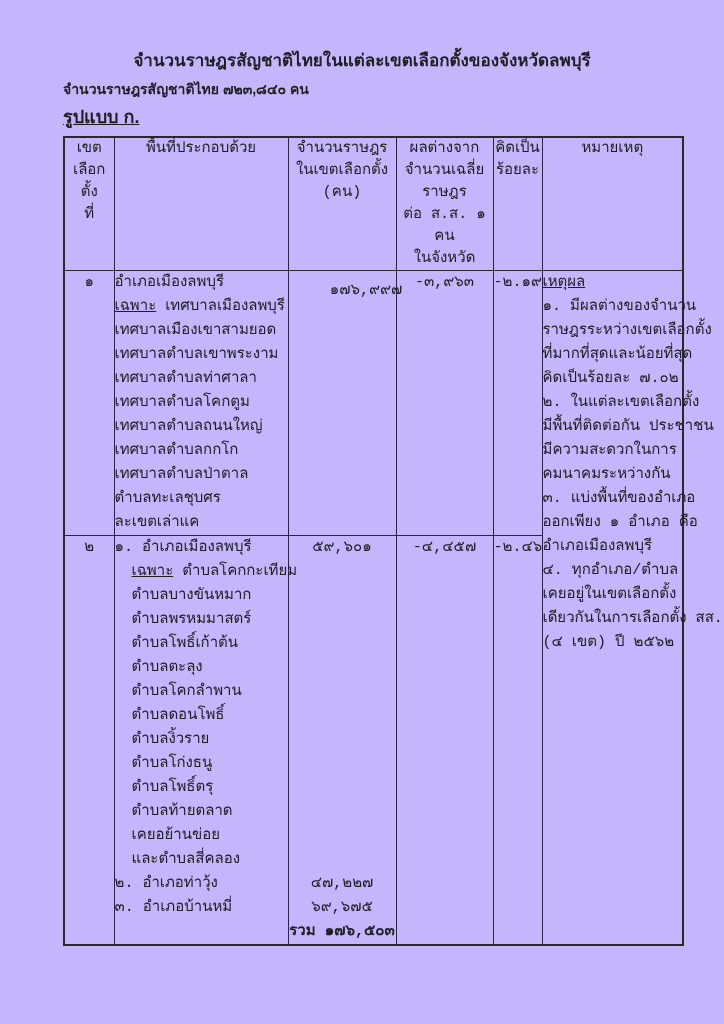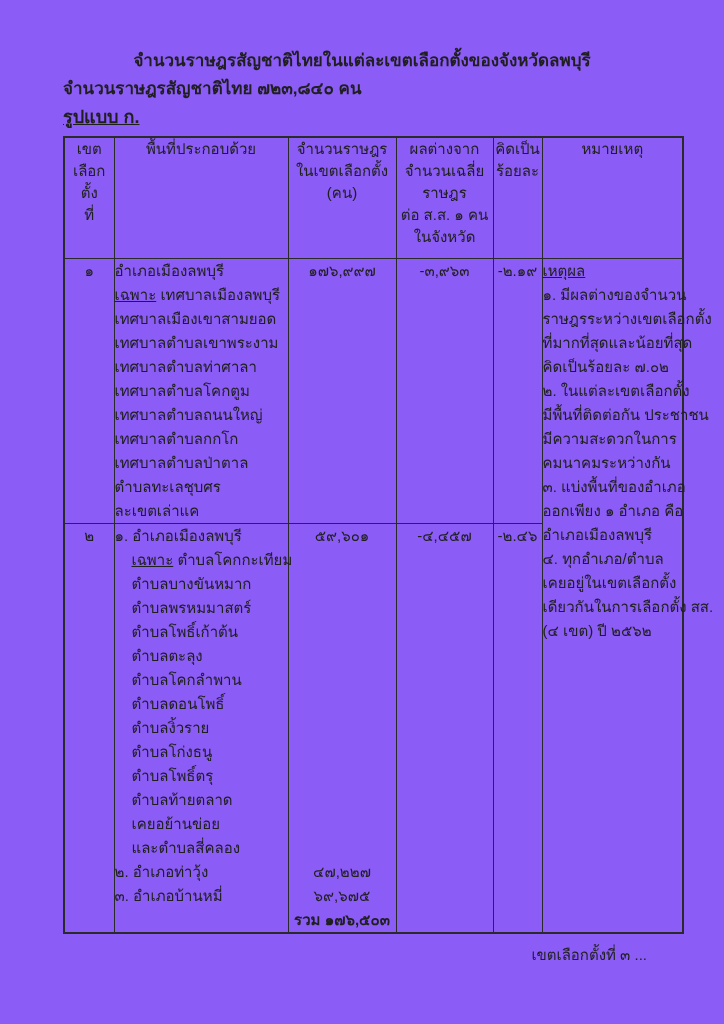--- a/index.html
+++ b/index.html
@@ -5,37 +5,37 @@
   html, body {
     margin: 0;
     padding: 0;
     background: #e8e8e8;
   }
   .page {
     position: relative;
     width: 724px;
     height: 1024px;
     margin: 0 auto;
-    background: #8b5cf6;
+    background: #c4b5fd;
     color: #1f1f1f;
     font-family: "Liberation Sans", "DejaVu Sans", sans-serif;
     font-size: 15px;
     overflow: hidden;
   }
   .doc-title {
     padding-top: 50px;
     text-align: center;
     font-weight: bold;
     font-size: 17px;
     line-height: 22px;
   }
   .doc-sub {
     margin: 6px 42px 0 63px;
     font-weight: bold;
-    font-size: 17px;
+    font-size: 14px;
     line-height: 22px;
   }
   .form-label {
     display: inline-block;
     margin: 6px 0 0 63px;
     font-weight: bold;
     font-size: 18px;
     line-height: 22px;
     text-decoration: underline;
   }
@@ -45,20 +45,21 @@
     width: 619px;
     margin: 8px 0 0 63px;
     border: 2px solid #2a2a2a;
   }
   table.main th, table.main td {
     border: 1.5px solid #2a2a2a;
     vertical-align: top;
     padding: 0;
     font-weight: normal;
     font-size: 15px;
+    font-family: Liberation Mono, monospace;
   }
   thead th {
     height: 120px;
     vertical-align: middle;
     text-align: center;
     padding: 2px;
   }
   thead th div { line-height: 22px; }
   .cell-no {
     text-align: center;
@@ -159,21 +160,21 @@
             <div class="area-line">เทศบาลตำบลท่าศาลา</div>
             <div class="area-line">เทศบาลตำบลโคกตูม</div>
             <div class="area-line">เทศบาลตำบลถนนใหญ่</div>
             <div class="area-line">เทศบาลตำบลกกโก</div>
             <div class="area-line">เทศบาลตำบลป่าตาล</div>
             <div class="area-line">ตำบลทะเลชุบศร</div>
             <div class="area-line">ละเขตเล่าแค</div>
           </td>
           <td class="cell-pop">
             <div class="pop-stack" style="height: 24px;">
-              <div class="pop-entry" style="top: 0px;">๑๗๖,๙๙๗</div>
+              <div class="pop-entry" style="top: 8px; padding-left: 24px;">๑๗๖,๙๙๗</div>
             </div>
           </td>
           <td class="cell-num">-๓,๙๖๓</td>
           <td class="cell-num">-๒.๑๙</td>
           <td class="cell-remarks" rowspan="2">
             <div class="remarks-title">เหตุผล</div>
             <div class="remarks-line">๑. มีผลต่างของจำนวน</div>
             <div class="remarks-line">ราษฎรระหว่างเขตเลือกตั้ง</div>
             <div class="remarks-line">ที่มากที่สุดและน้อยที่สุด</div>
             <div class="remarks-line">คิดเป็นร้อยละ ๗.๐๒</div>
@@ -217,14 +218,13 @@
               <div class="pop-entry" style="top: 360px;">๖๙,๖๗๕</div>
               <div class="pop-entry bold" style="top: 384px;">รวม ๑๗๖,๕๐๓</div>
             </div>
           </td>
           <td class="cell-num">-๔,๔๕๗</td>
           <td class="cell-num">-๒.๔๖</td>
         </tr>
       </tbody>
   </table>
 
-  <div class="footer-note">เขตเลือกตั้งที่ ๓ ...</div>
 </div>
 
 </body></html>

